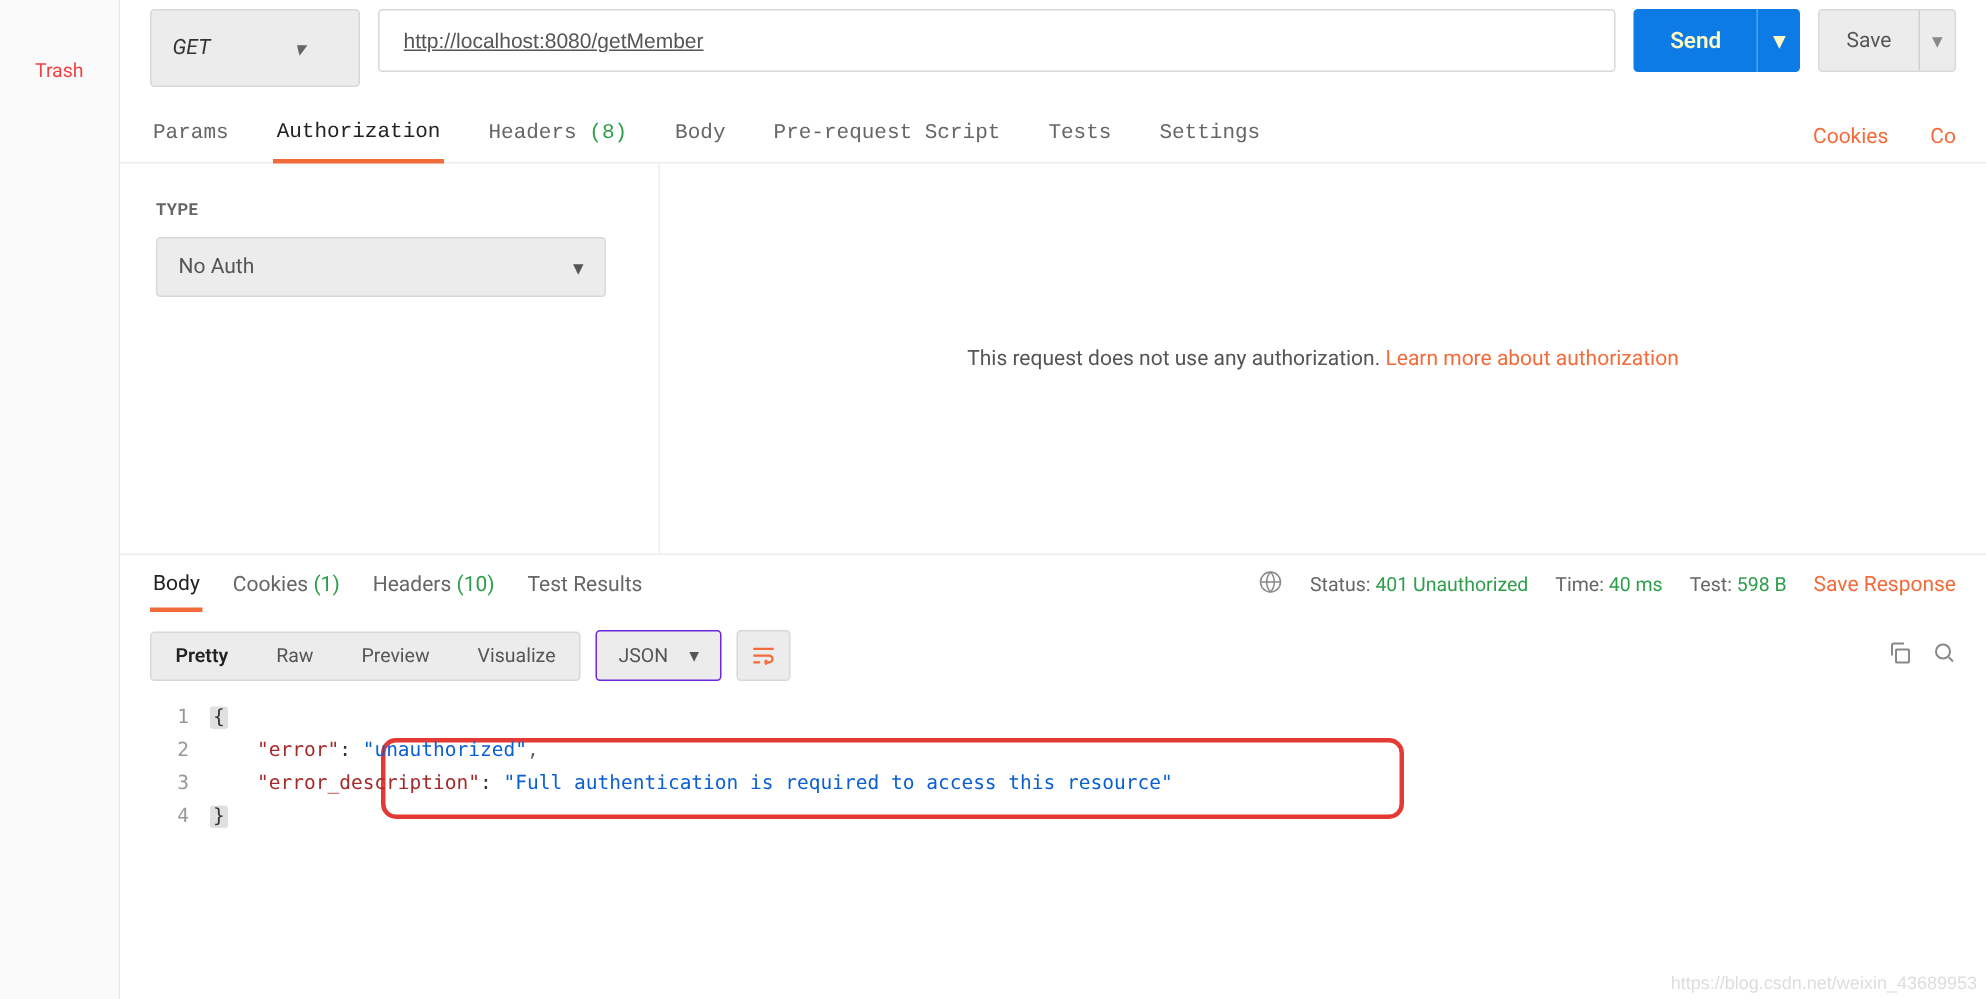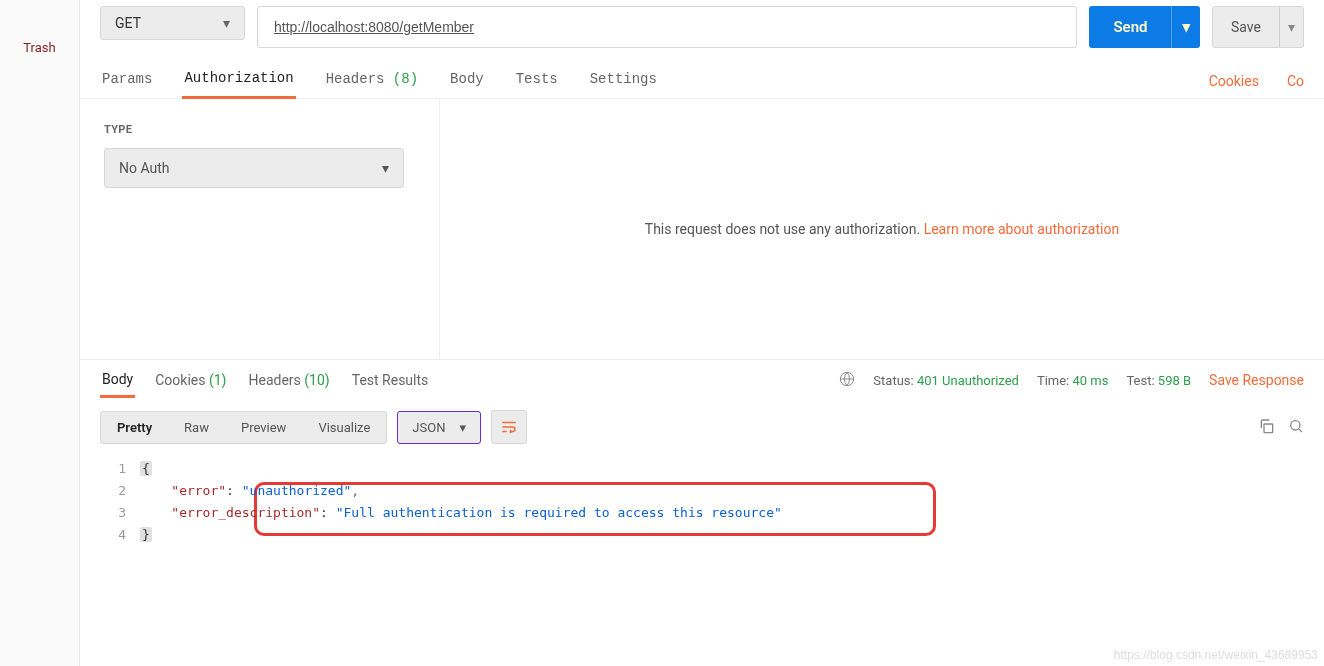--- a/index.html
+++ b/index.html
@@ -14,21 +14,21 @@
     position: relative;
   }
   .sidebar-left {
     position: absolute;
     left: 0; top: 0;
     width: 80px; height: 666px;
     background: #fafafa;
     border-right: 1px solid #e8e8e8;
     padding-top: 40px;
     text-align: center;
-    color: #7f1d1d;
+    color: #ef4444;
     font-size: 13px;
   }
   .main {
     position: absolute;
     left: 80px; top: 0;
     right: 0; bottom: 0;
   }
   .header-row {
     display: flex;
     align-items: center;
@@ -52,25 +52,26 @@
     padding: 6px 20px 10px 20px;
     align-items: stretch;
   }
   .method-select {
     background: #ececec;
     border: 1px solid #d8d8d8;
     border-radius: 3px;
     display: flex;
     align-items: center;
     padding: 0 14px;
-    gap: 82px;
+    gap: 56px;
     color: #333;
     font-size: 14px;
-    height: 34px;
+    height: 52px;
     min-width: 140px;
+    font-style: italic;
   }
   .method-select .chev { color: #666; }
   .url-input {
     flex: 1;
     border: 1px solid #d8d8d8;
     border-radius: 3px;
     height: 42px;
     padding: 0 16px;
     font-size: 14px;
     color: #555;
@@ -291,20 +292,21 @@
   </div>
 
   <div class="tabs-row">
     <div class="tab">Params</div>
     <div class="tab active">Authorization</div>
     <div class="tab">
       <span>Headers</span>
       <span class="count-green">(8)</span>
     </div>
     <div class="tab">Body</div>
+    <div class="tab">Pre-request Script</div>
     <div class="tab">Tests</div>
     <div class="tab">Settings</div>
     <div class="spacer"></div>
     <div class="link-orange">Cookies</div>
     <div class="link-orange">Co</div>
   </div>
 
   <div class="auth-area">
     <div class="auth-left">
       <div class="label">TYPE</div>

